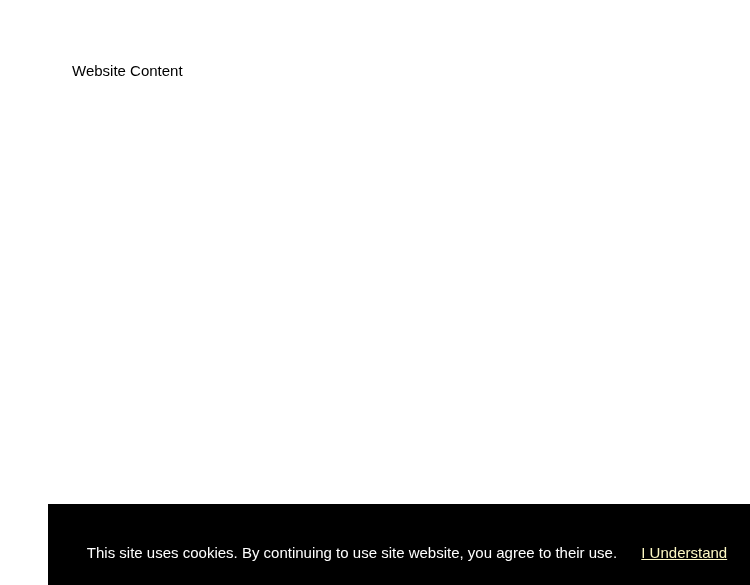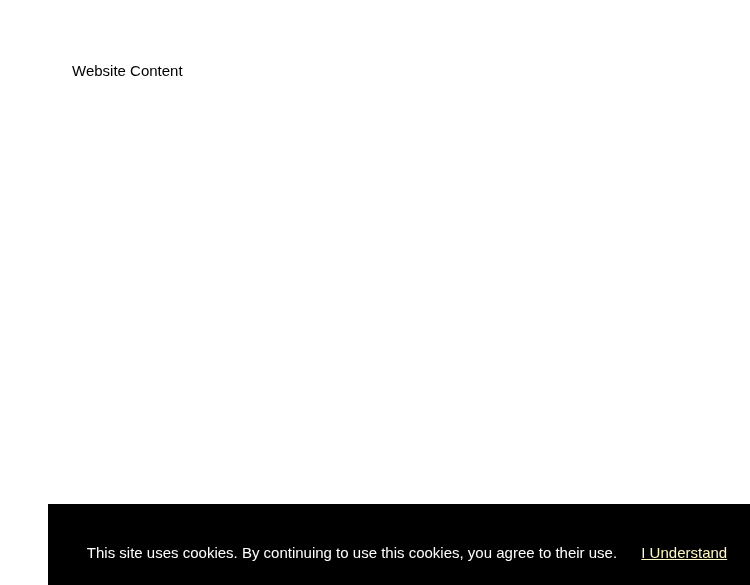--- a/index.html
+++ b/index.html
@@ -50,15 +50,15 @@
     }
   </style>
 </head>
 <body>
 
 <div class="page-content">
   <span>Website Content</span>
 </div>
 
 <div class="cookie-banner">
-  <span class="cookie-text">This site uses cookies. By continuing to use this cookies, you agree to their use.</span>
+  <span class="cookie-text">This site uses cookies. By continuing to use site website, you agree to their use.</span>
   <button class="cookie-accept">I Understand</button>
 </div>
 
 </body></html>

